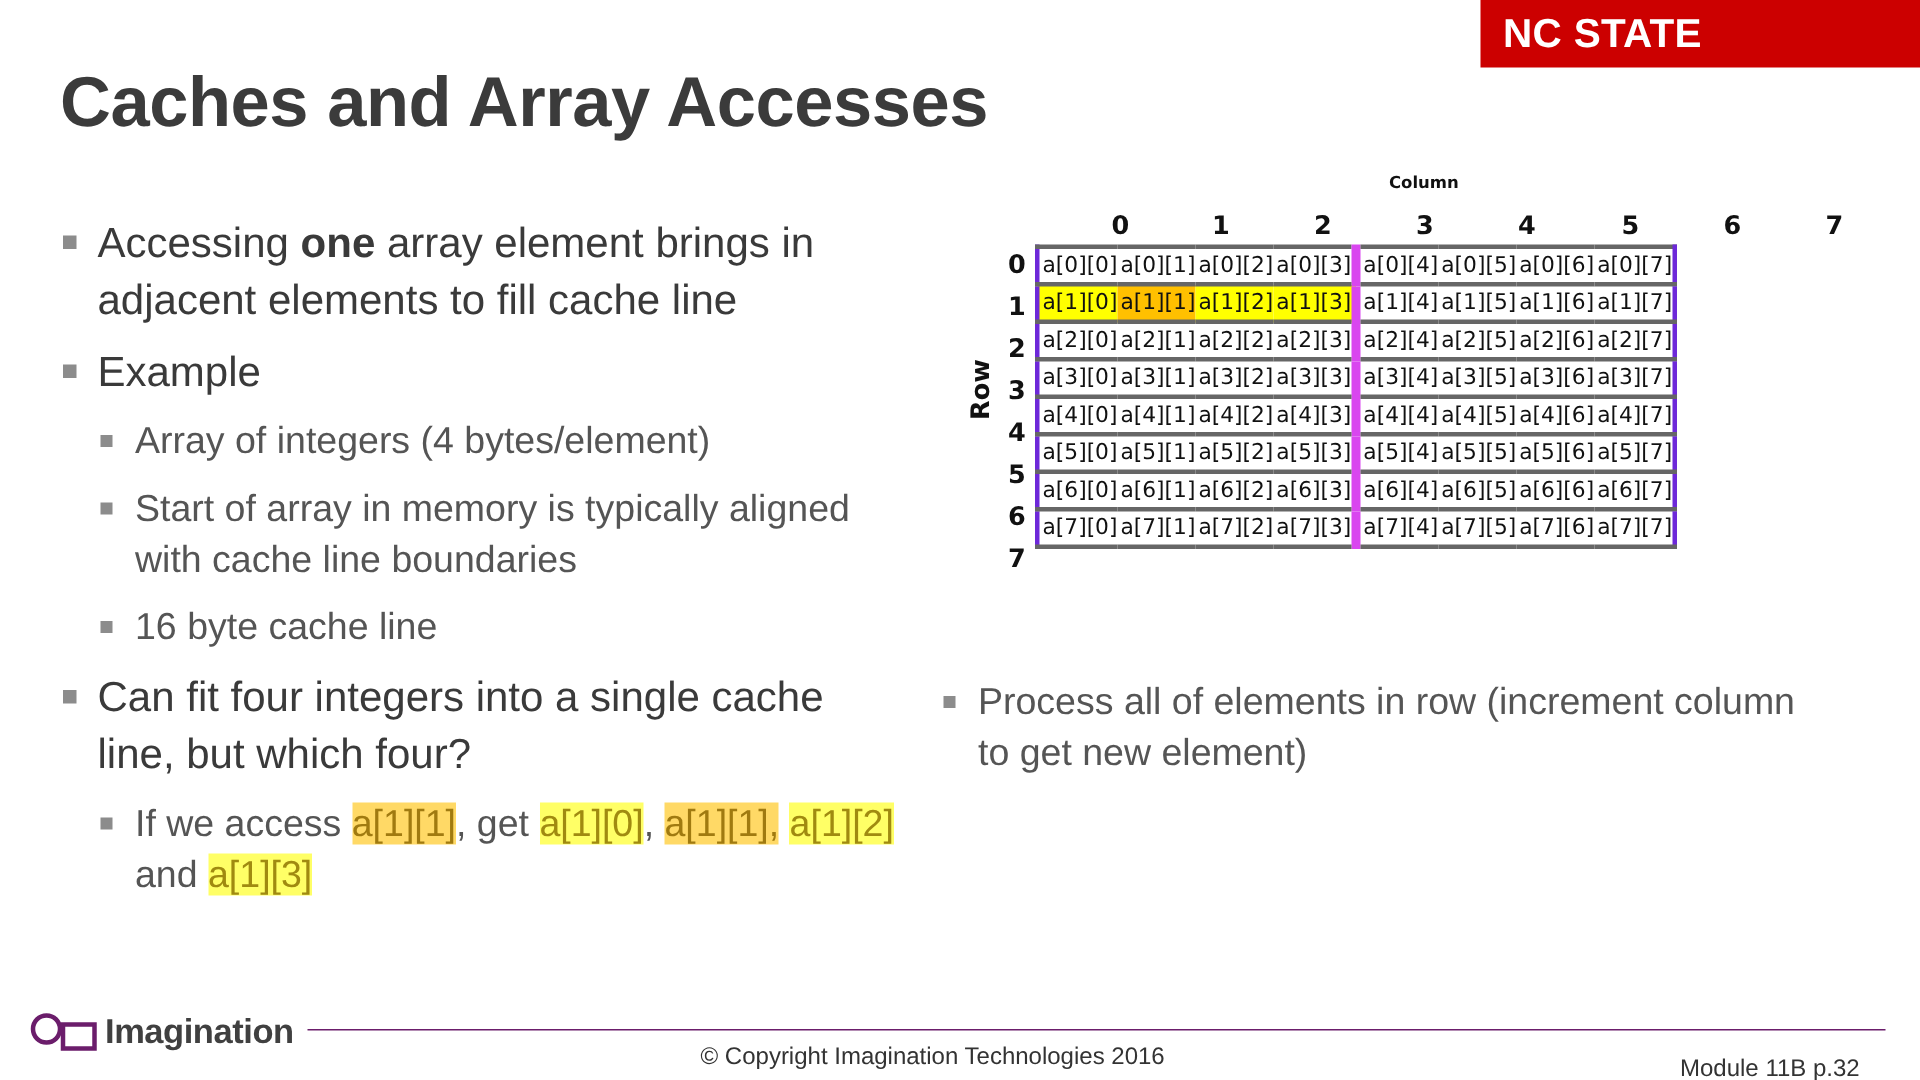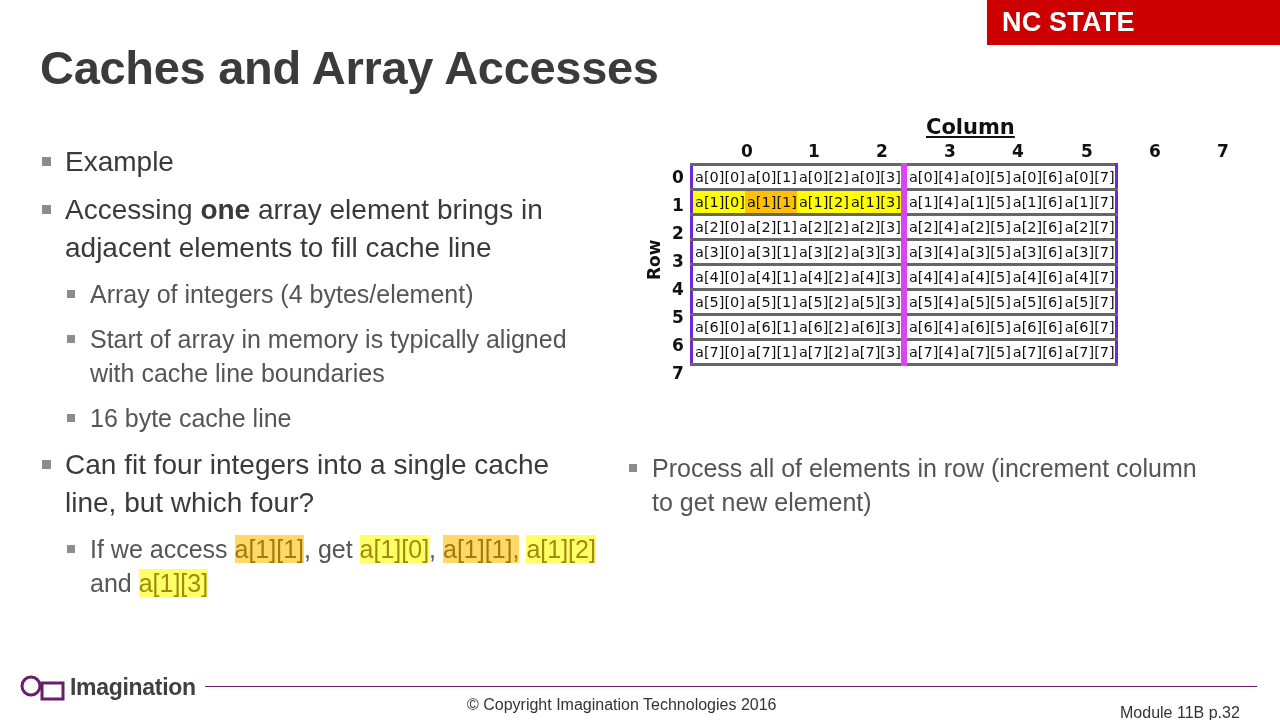--- a/index.html
+++ b/index.html
@@ -11,21 +11,21 @@
   .bullets { position:absolute; left:40px; top:143px; width:560px; }
   .b1 { position:relative; padding-left:25px; font-size:28px; line-height:38px; color:#3a3a3a; margin-bottom:10px; }
   .b1::before, .b2::before { content:""; position:absolute; background:#8c8c8c; }
   .b1::before { left:2px; top:14px; width:9px; height:9px; }
   .b2 { position:relative; padding-left:50px; font-size:25px; line-height:34px; color:#555; margin-bottom:11px; }
   .b2::before { left:27px; top:13px; width:8px; height:8px; }
   .hl-y { background:#ffff66; color:#a08a10; }
   .hl-o { background:#ffd966; color:#a07a10; }
   .rbullets { position:absolute; left:602px; top:437px; width:600px; }
   .grid-wrap { position:absolute; left:640px; top:112px; }
-  .col-title { position:absolute; left:286px; top:3px; font-weight:bold; font-size:21px; color:#111; font-family:"DejaVu Sans", sans-serif;text-decoration:underline; }
+  .col-title { position:absolute; left:286px; top:3px; font-weight:bold; font-size:11px; color:#111; font-family:"DejaVu Sans", sans-serif; }
   .col-head { position:absolute; top:29px; font-weight:bold; font-size:17px; color:#111; font-family:"DejaVu Sans", sans-serif; }
   .row-title { position:absolute; left:4px; top:168px; transform:rotate(-90deg); transform-origin:left top; font-weight:bold; font-size:17px; color:#111; font-family:"DejaVu Sans", sans-serif; }
   .row-head { position:absolute; left:32px; font-weight:bold; font-size:17px; color:#111; font-family:"DejaVu Sans", sans-serif; }
   table.arr { position:absolute; left:50px; top:51px; border-collapse:collapse; font-family:"DejaVu Sans", sans-serif; font-size:14.5px; color:#111; }
   table.arr td { border-top:3px solid #666; border-bottom:3px solid #666; padding:0; height:22px; width:67px; text-align:left; white-space:nowrap; padding-left:2px; }
   table.arr td.first { border-left:3px solid #6d28d9; }
   table.arr td.mid { border-right:6px solid #d946ef; }
   table.arr td.last { border-right:3px solid #6d28d9; }
   table.arr td.y { background:#ffff00; }
   table.arr td.o { background:#ffc000; }
@@ -38,24 +38,24 @@
 </head>
 <body>
 
 <div class="brand">
   <b>NC STATE</b><span class="light"> UNIVERSITY</span>
 </div>
 
 <div class="title">Caches and Array Accesses</div>
 
 <div class="bullets">
-  <div class="b1">Example</div>
   <div class="b1">
     <span>Accessing </span><b>one</b><span> array element brings in adjacent elements to fill cache line</span>
   </div>
+  <div class="b1">Example</div>
   <div class="b2">Array of integers (4 bytes/element)</div>
   <div class="b2">Start of array in memory is typically aligned with cache line boundaries</div>
   <div class="b2">16 byte cache line</div>
   <div class="b1">Can fit four integers into a single cache line, but which four?</div>
   <div class="b2">
     <span>If we access </span><span class="hl-o">a[1][1]</span><span>, get </span><span class="hl-y">a[1][0]</span><span>, </span><span class="hl-o">a[1][1],</span><span> </span><span class="hl-y">a[1][2]</span><span> and </span><span class="hl-y">a[1][3]</span>
   </div>
 </div>
 
 <div class="grid-wrap">

